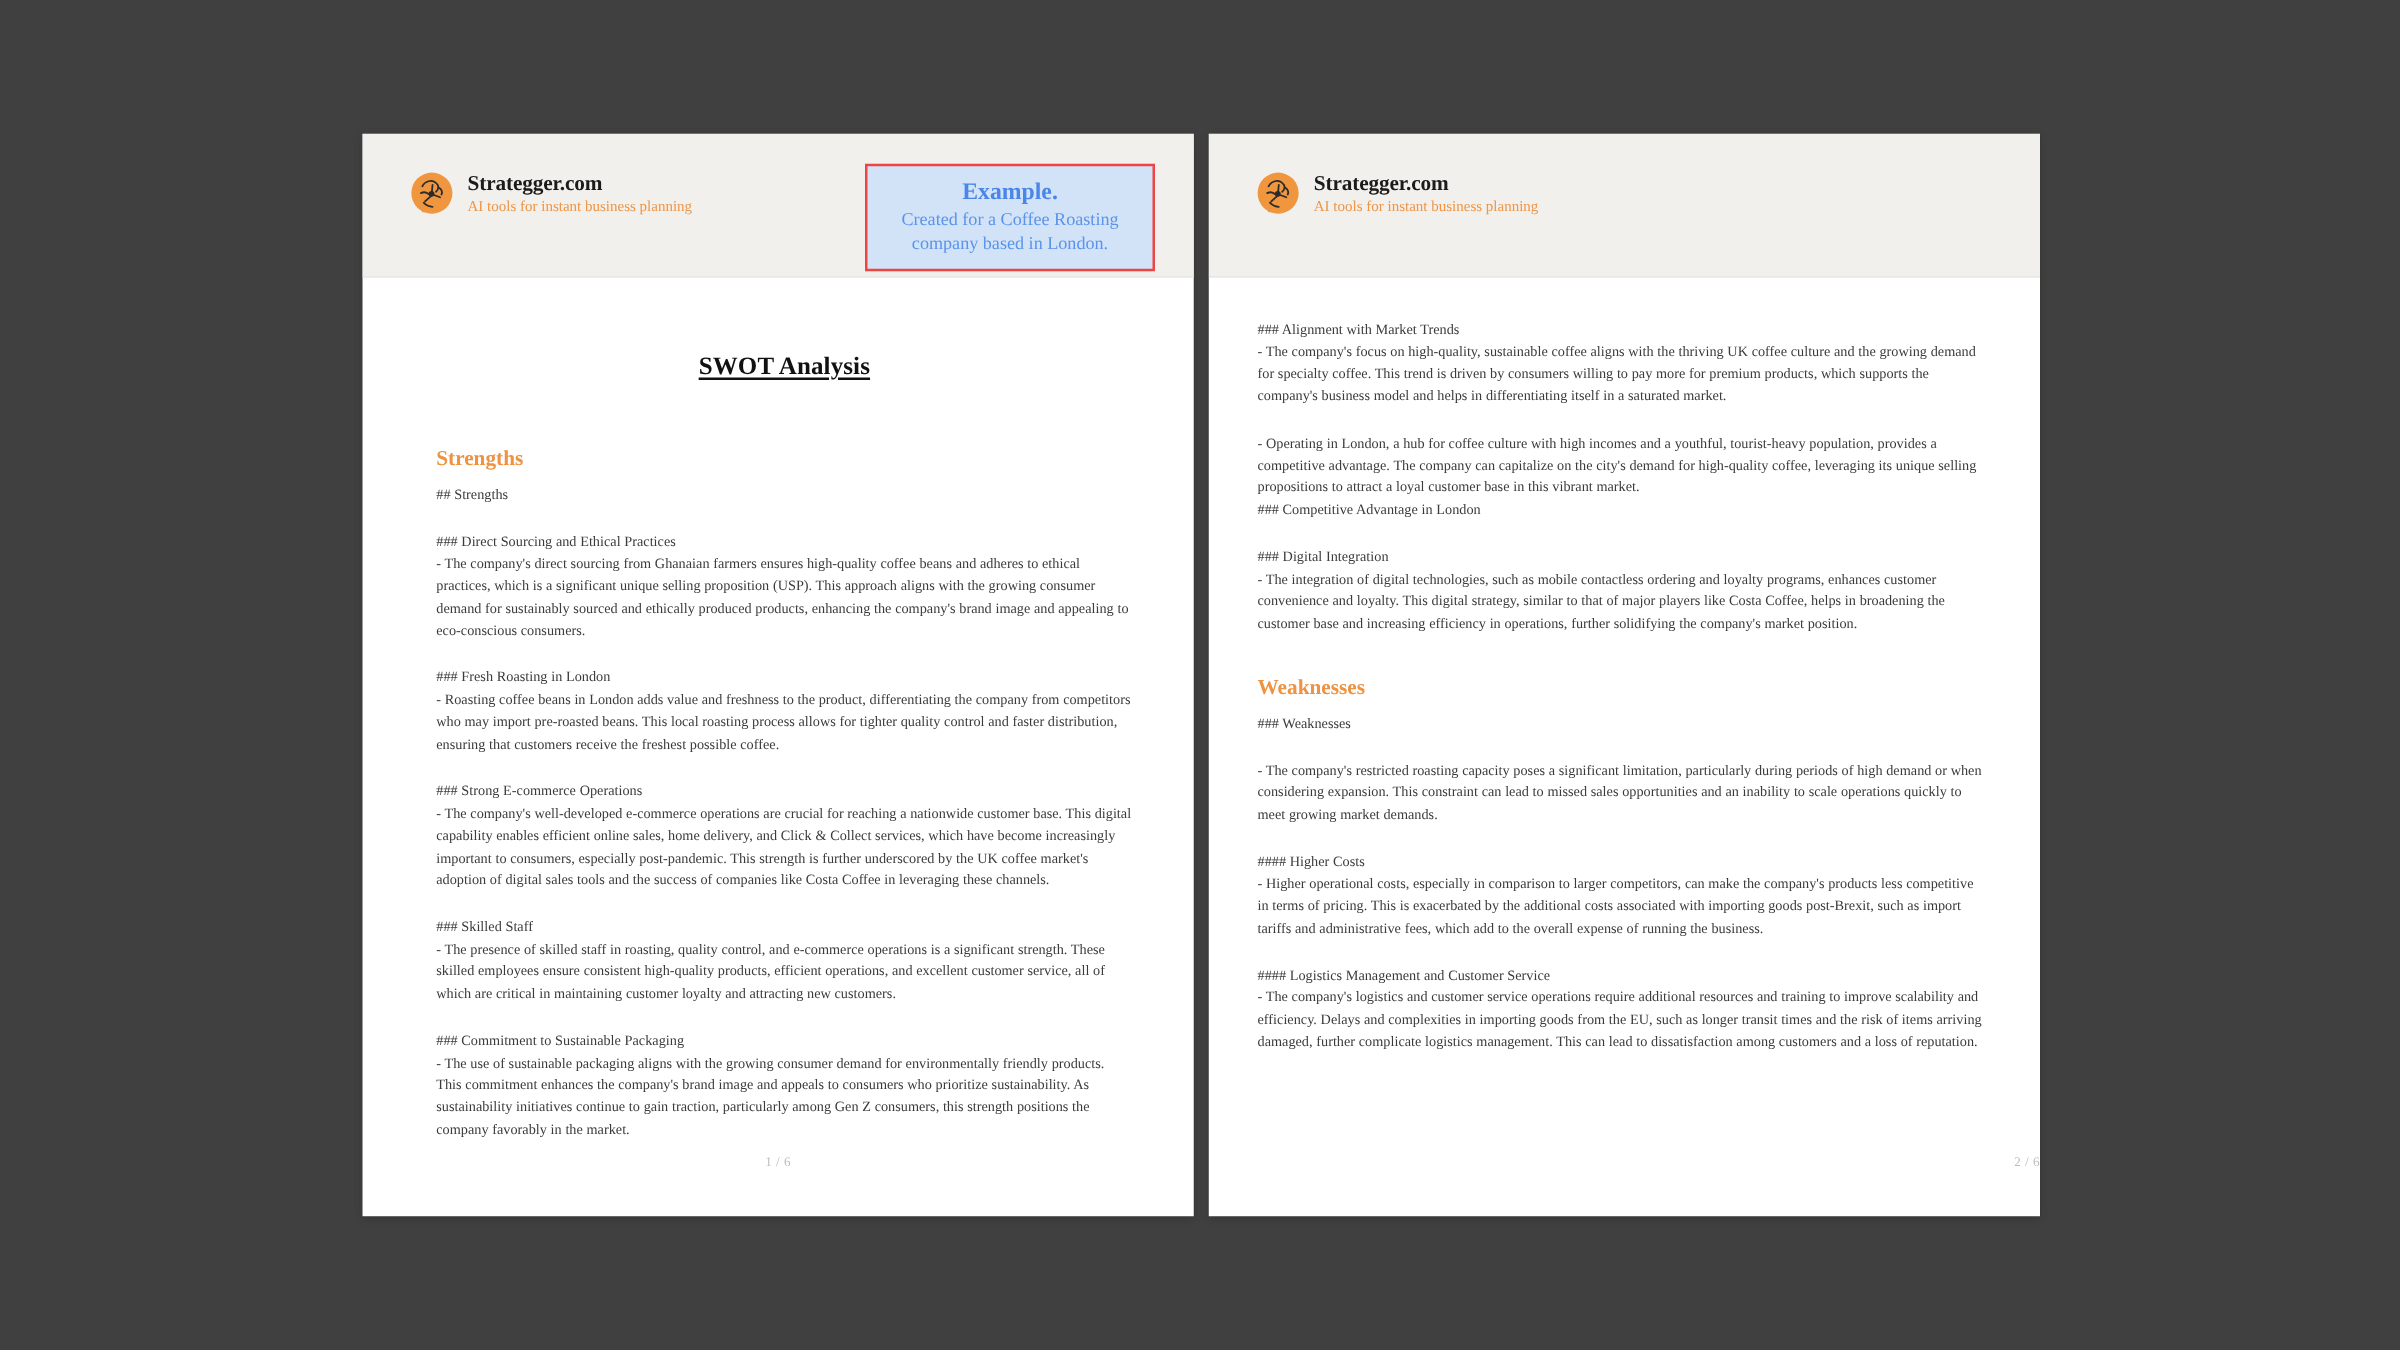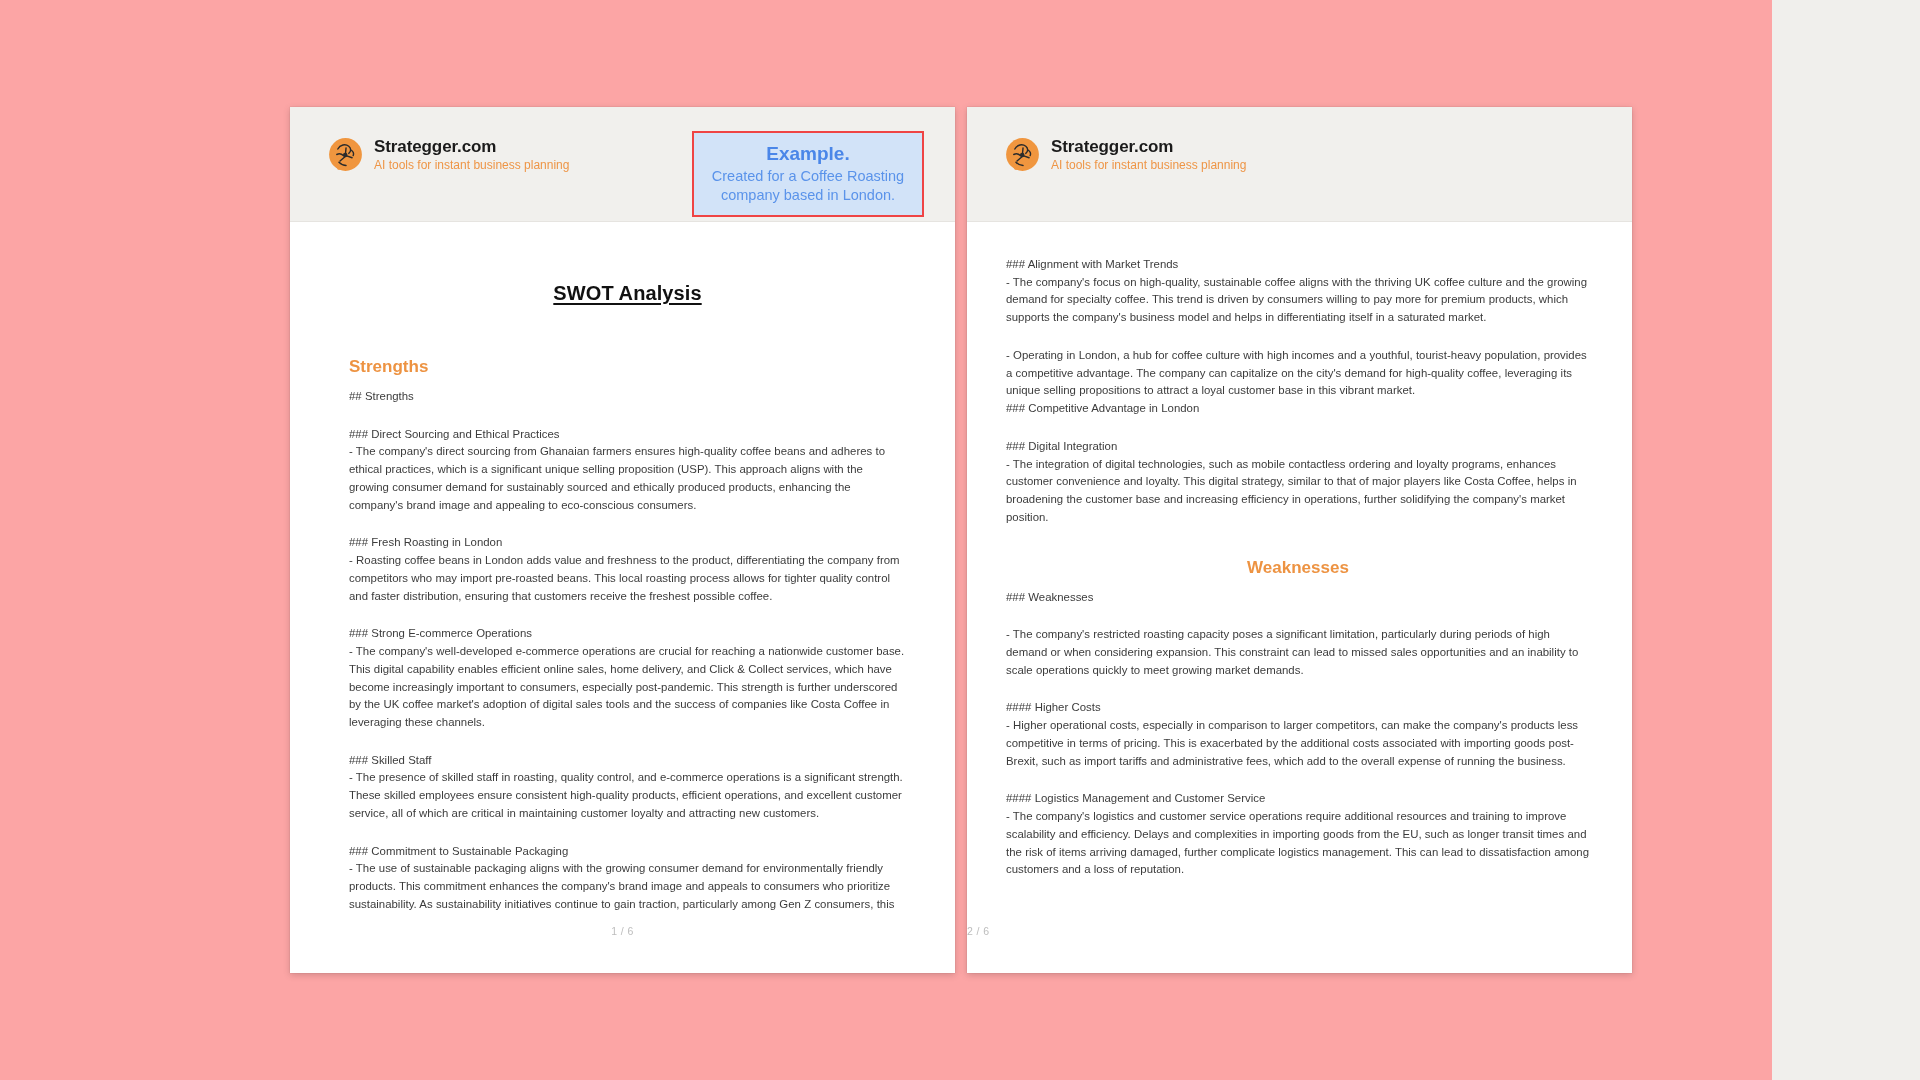--- a/index.html
+++ b/index.html
@@ -7,23 +7,24 @@
   html, body {
     width: 1920px;
     height: 1080px;
     background: #f0efec;
     font-family: "Liberation Sans", sans-serif;
     overflow: hidden;
   }
 
   .workspace {
     position: relative;
-    width: 1772px;
+    width: 1920px;
     height: 1080px;
-    background: #fca5a5;
+    background: #404040;
+    font-family: Liberation Serif, serif;
   }
 
   
   .page {
     position: absolute;
     top: 107px;
     width: 665px;
     height: 866px;
     background: #ffffff;
     box-shadow: 0 2px 7px rgba(0,0,0,0.17), 0 0 1px rgba(0,0,0,0.22);
@@ -120,21 +121,21 @@
     margin: 20px 0 0 0;
     letter-spacing: 0.1px;
   }
 
   .section-heading {
     font-size: 17px;
     font-weight: bold;
     color: #ed9342;
     margin: 52px 0 11px 0;
   }
-  .page-2 .section-heading { margin: 31px 0 11px 0; text-align: center; }
+  .page-2 .section-heading { margin: 31px 0 11px 0; }
 
   .md-block { margin-bottom: 20px; }
 
   .md-line {
     font-size: 11.4px;
     line-height: 1.555;
     color: #3b3b3b;
     letter-spacing: 0.01px;
     word-spacing: 0.1px;
   }
@@ -143,21 +144,21 @@
 
   
   .page-footer {
     flex: 0 0 auto;
     height: 58px;
     display: flex;
     align-items: flex-start;
     justify-content: center;
     padding-top: 10px;
   }
-  .page-2 .page-footer { justify-content: flex-start; }
+  .page-2 .page-footer { justify-content: flex-end; }
   .page-number {
     font-size: 10.5px;
     color: #bdbdbd;
     letter-spacing: 0.4px;
   }
 </style>
 </head>
 <body>
 
 <div class="workspace">

